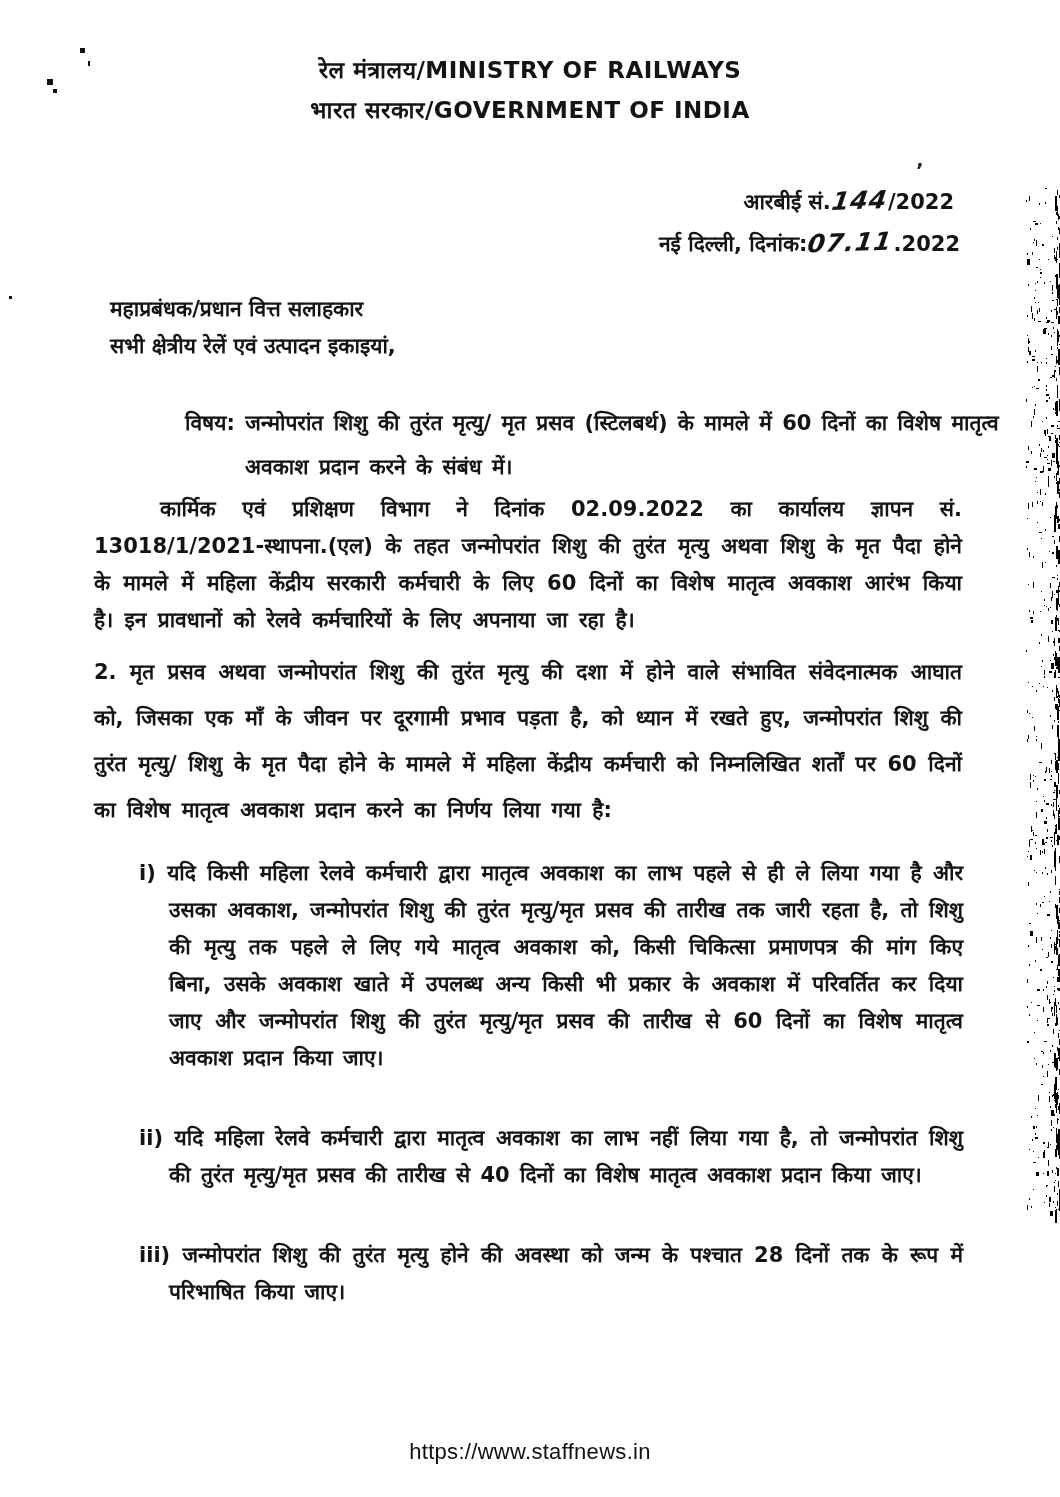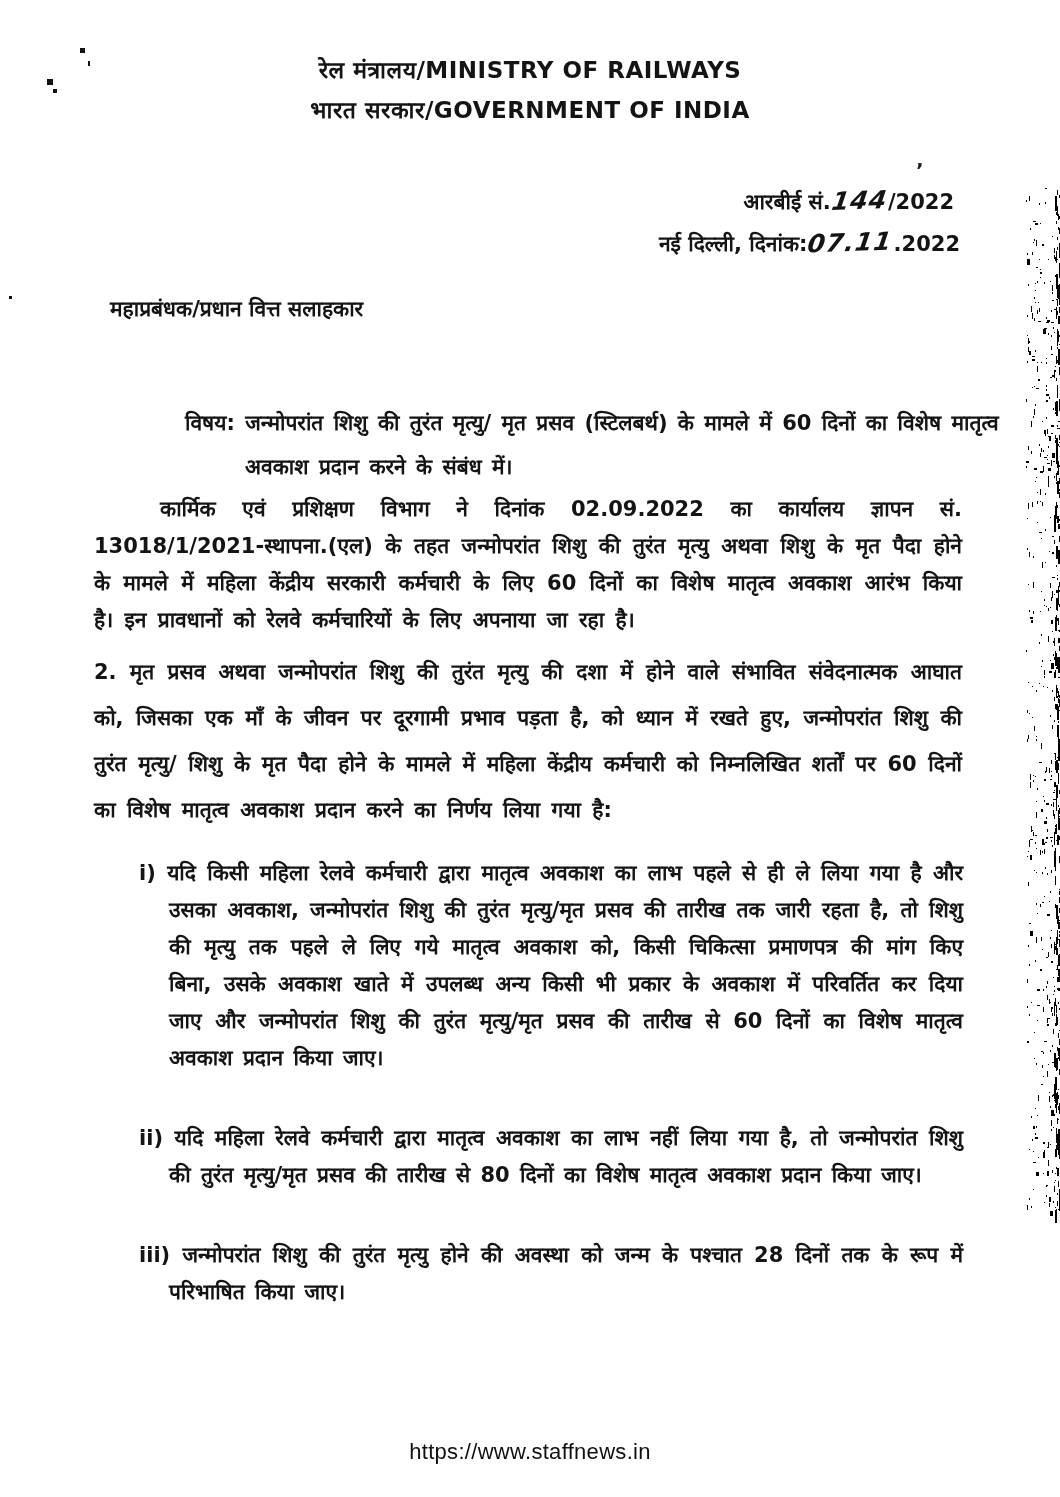--- a/index.html
+++ b/index.html
@@ -78,31 +78,32 @@
     <div class="h-line">भारत सरकार/GOVERNMENT OF INDIA</div>
   </div>
 
   <div class="abs rbe"><span>आरबीई सं.</span><span class="hand">144</span><span>/2022</span></div>
 
 
   <div class="abs placedate"><span>नई दिल्ली, दिनांक:</span><span class="hand">07.11</span><span>.2022</span></div>
 
   <div class="abs addressee">
     <div>महाप्रबंधक/प्रधान वित्त सलाहकार</div>
+    <div>सभी क्षेत्रीय रेलें एवं उत्पादन इकाइयां,</div>
   </div>
 
   <div class="abs subject"><span>विषय:</span>&nbsp;<span>जन्मोपरांत शिशु की तुरंत मृत्यु/ मृत प्रसव (स्टिलबर्थ) के मामले में 60 दिनों का विशेष मातृत्व अवकाश प्रदान करने के संबंध में।</span></div>
 
   <div class="abs para para1">कार्मिक एवं प्रशिक्षण विभाग ने दिनांक 02.09.2022 का कार्यालय ज्ञापन सं. 13018/1/2021-स्थापना.(एल) के तहत जन्मोपरांत शिशु की तुरंत मृत्यु अथवा शिशु के मृत पैदा होने के मामले में महिला केंद्रीय सरकारी कर्मचारी के लिए 60 दिनों का विशेष मातृत्व अवकाश आरंभ किया है। इन प्रावधानों को रेलवे कर्मचारियों के लिए अपनाया जा रहा है।</div>
 
   <div class="abs para para2">2. मृत प्रसव अथवा जन्मोपरांत शिशु की तुरंत मृत्यु की दशा में होने वाले संभावित संवेदनात्मक आघात को, जिसका एक माँ के जीवन पर दूरगामी प्रभाव पड़ता है, को ध्यान में रखते हुए, जन्मोपरांत शिशु की तुरंत मृत्यु/ शिशु के मृत पैदा होने के मामले में महिला केंद्रीय कर्मचारी को निम्नलिखित शर्तों पर 60 दिनों का विशेष मातृत्व अवकाश प्रदान करने का निर्णय लिया गया है:</div>
 
   <div class="abs rlist">
     <div class="item"><span class="marker">i)</span>&nbsp;<span>यदि किसी महिला रेलवे कर्मचारी द्वारा मातृत्व अवकाश का लाभ पहले से ही ले लिया गया है और उसका अवकाश, जन्मोपरांत शिशु की तुरंत मृत्यु/मृत प्रसव की तारीख तक जारी रहता है, तो शिशु की मृत्यु तक पहले ले लिए गये मातृत्व अवकाश को, किसी चिकित्सा प्रमाणपत्र की मांग किए बिना, उसके अवकाश खाते में उपलब्ध अन्य किसी भी प्रकार के अवकाश में परिवर्तित कर दिया जाए और जन्मोपरांत शिशु की तुरंत मृत्यु/मृत प्रसव की तारीख से 60 दिनों का विशेष मातृत्व अवकाश प्रदान किया जाए।</span></div>
-    <div class="item"><span class="marker">ii)</span>&nbsp;<span>यदि महिला रेलवे कर्मचारी द्वारा मातृत्व अवकाश का लाभ नहीं लिया गया है, तो जन्मोपरांत शिशु की तुरंत मृत्यु/मृत प्रसव की तारीख से 80 दिनों का विशेष मातृत्व अवकाश प्रदान किया जाए।</span></div>
+    <div class="item"><span class="marker">ii)</span>&nbsp;<span>यदि महिला रेलवे कर्मचारी द्वारा मातृत्व अवकाश का लाभ नहीं लिया गया है, तो जन्मोपरांत शिशु की तुरंत मृत्यु/मृत प्रसव की तारीख से 40 दिनों का विशेष मातृत्व अवकाश प्रदान किया जाए।</span></div>
     <div class="item"><span class="marker">iii)</span>&nbsp;<span>जन्मोपरांत शिशु की तुरंत मृत्यु होने की अवस्था को जन्म के पश्चात 28 दिनों तक के रूप में परिभाषित किया जाए।</span></div>
   </div>
 
   <div class="abs noise" id="noise-strip">
       <i style="left:35.7px;top:258.7px;width:1px;height:1px"></i>
       <i style="left:35.4px;top:458.5px;width:3px;height:2px"></i>
       <i style="left:23.3px;top:883.0px;width:1px;height:6px"></i>
       <i style="left:25.1px;top:911.7px;width:1px;height:2px"></i>
       <i style="left:35.0px;top:842.0px;width:1px;height:1px"></i>
       <i style="left:12.1px;top:550.7px;width:1px;height:2px"></i>

